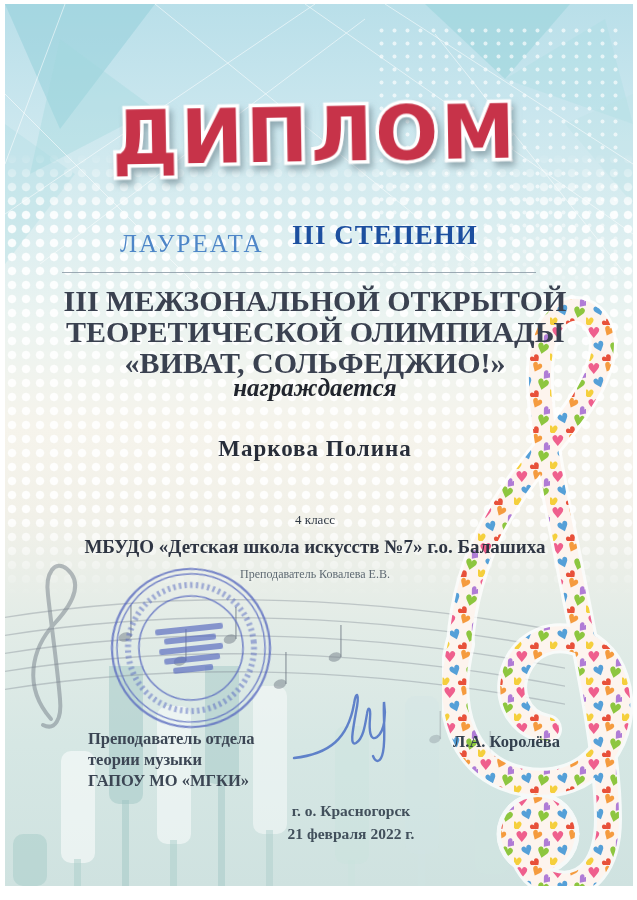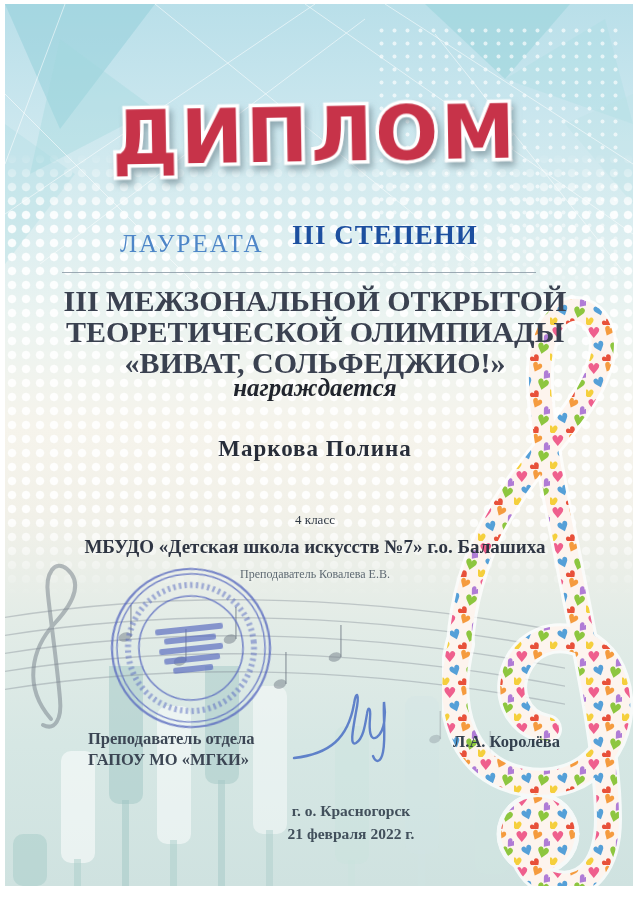--- a/index.html
+++ b/index.html
@@ -206,20 +206,21 @@
   </div>
 
   <div class="txt center-col award">награждается</div>
   <div class="txt center-col name">Маркова Полина</div>
   <div class="txt center-col grade">4 класс</div>
   <div class="txt center-col school">МБУДО «Детская школа искусств №7» г.о. Балашиха</div>
   <div class="txt center-col teacher">Преподаватель Ковалева Е.В.</div>
 
   <div class="txt signer-role">
     <div>Преподаватель отдела</div>
+    <div>теории музыки</div>
     <div>ГАПОУ МО «МГКИ»</div>
   </div>
   <div class="txt signer-name">Л.А. Королёва</div>
 
   <div class="txt place-date">
     <div>г. о. Красногорск</div>
     <div>21 февраля 2022 г.</div>
   </div>
 
 </div>

